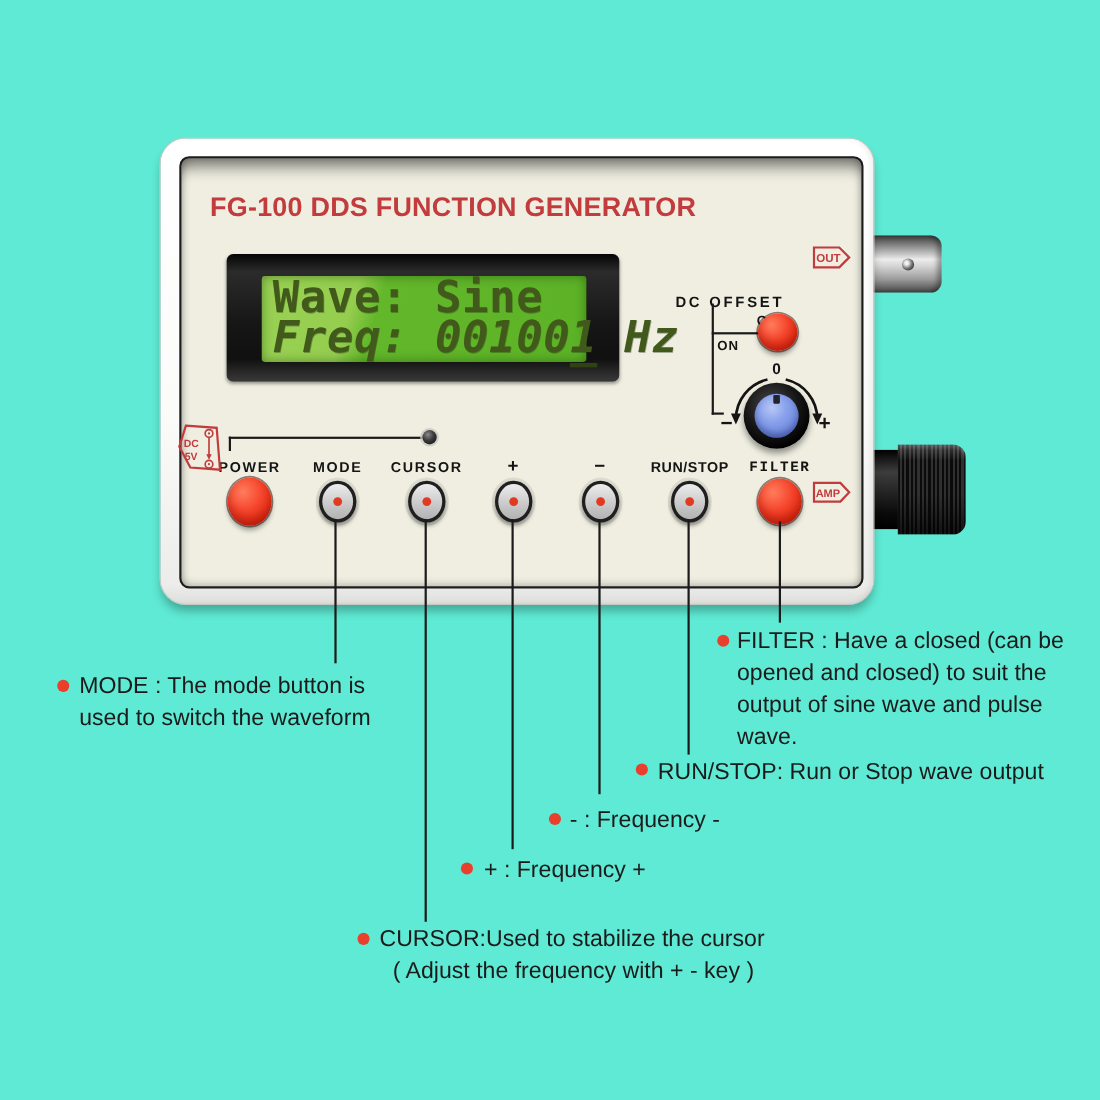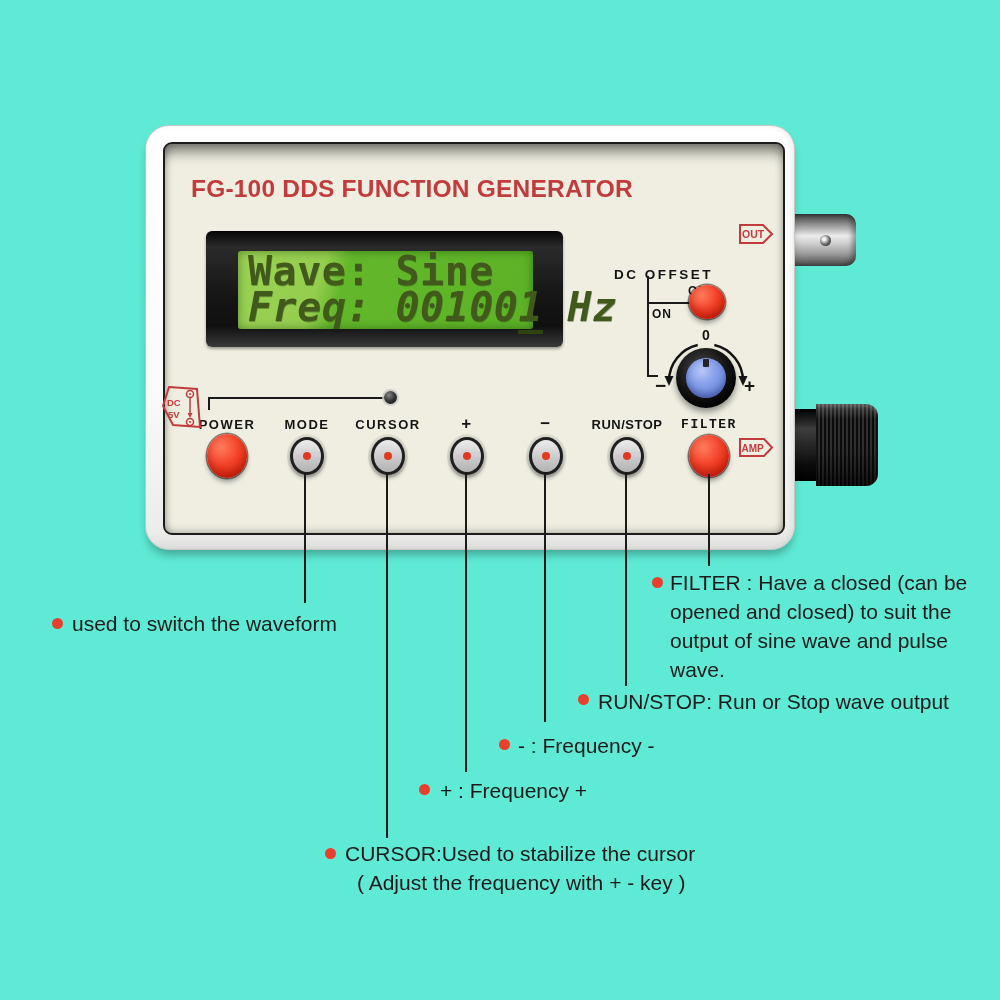--- a/index.html
+++ b/index.html
@@ -194,20 +194,21 @@
 
   <div class="callout" style="left:304px;top:472px;height:131px;"></div>
   <div class="callout" style="left:386px;top:472px;height:366px;"></div>
   <div class="callout" style="left:465px;top:472px;height:300px;"></div>
   <div class="callout" style="left:544px;top:472px;height:250px;"></div>
   <div class="callout" style="left:625px;top:472px;height:214px;"></div>
   <div class="callout" style="left:708px;top:474px;height:92px;"></div>
 
   <div class="bullet" style="left:52px;top:618px;"></div>
   <div class="note" style="left:72px;top:609px;">
+    <div>MODE : The mode button is</div>
     <div>used to switch the waveform</div>
   </div>
 
   <div class="bullet" style="left:652px;top:577px;"></div>
   <div class="note" style="left:670px;top:568px;">
     <div>FILTER : Have a closed (can be</div>
     <div>opened and closed) to suit the</div>
     <div>output of sine wave and pulse</div>
     <div>wave.</div>
   </div>

